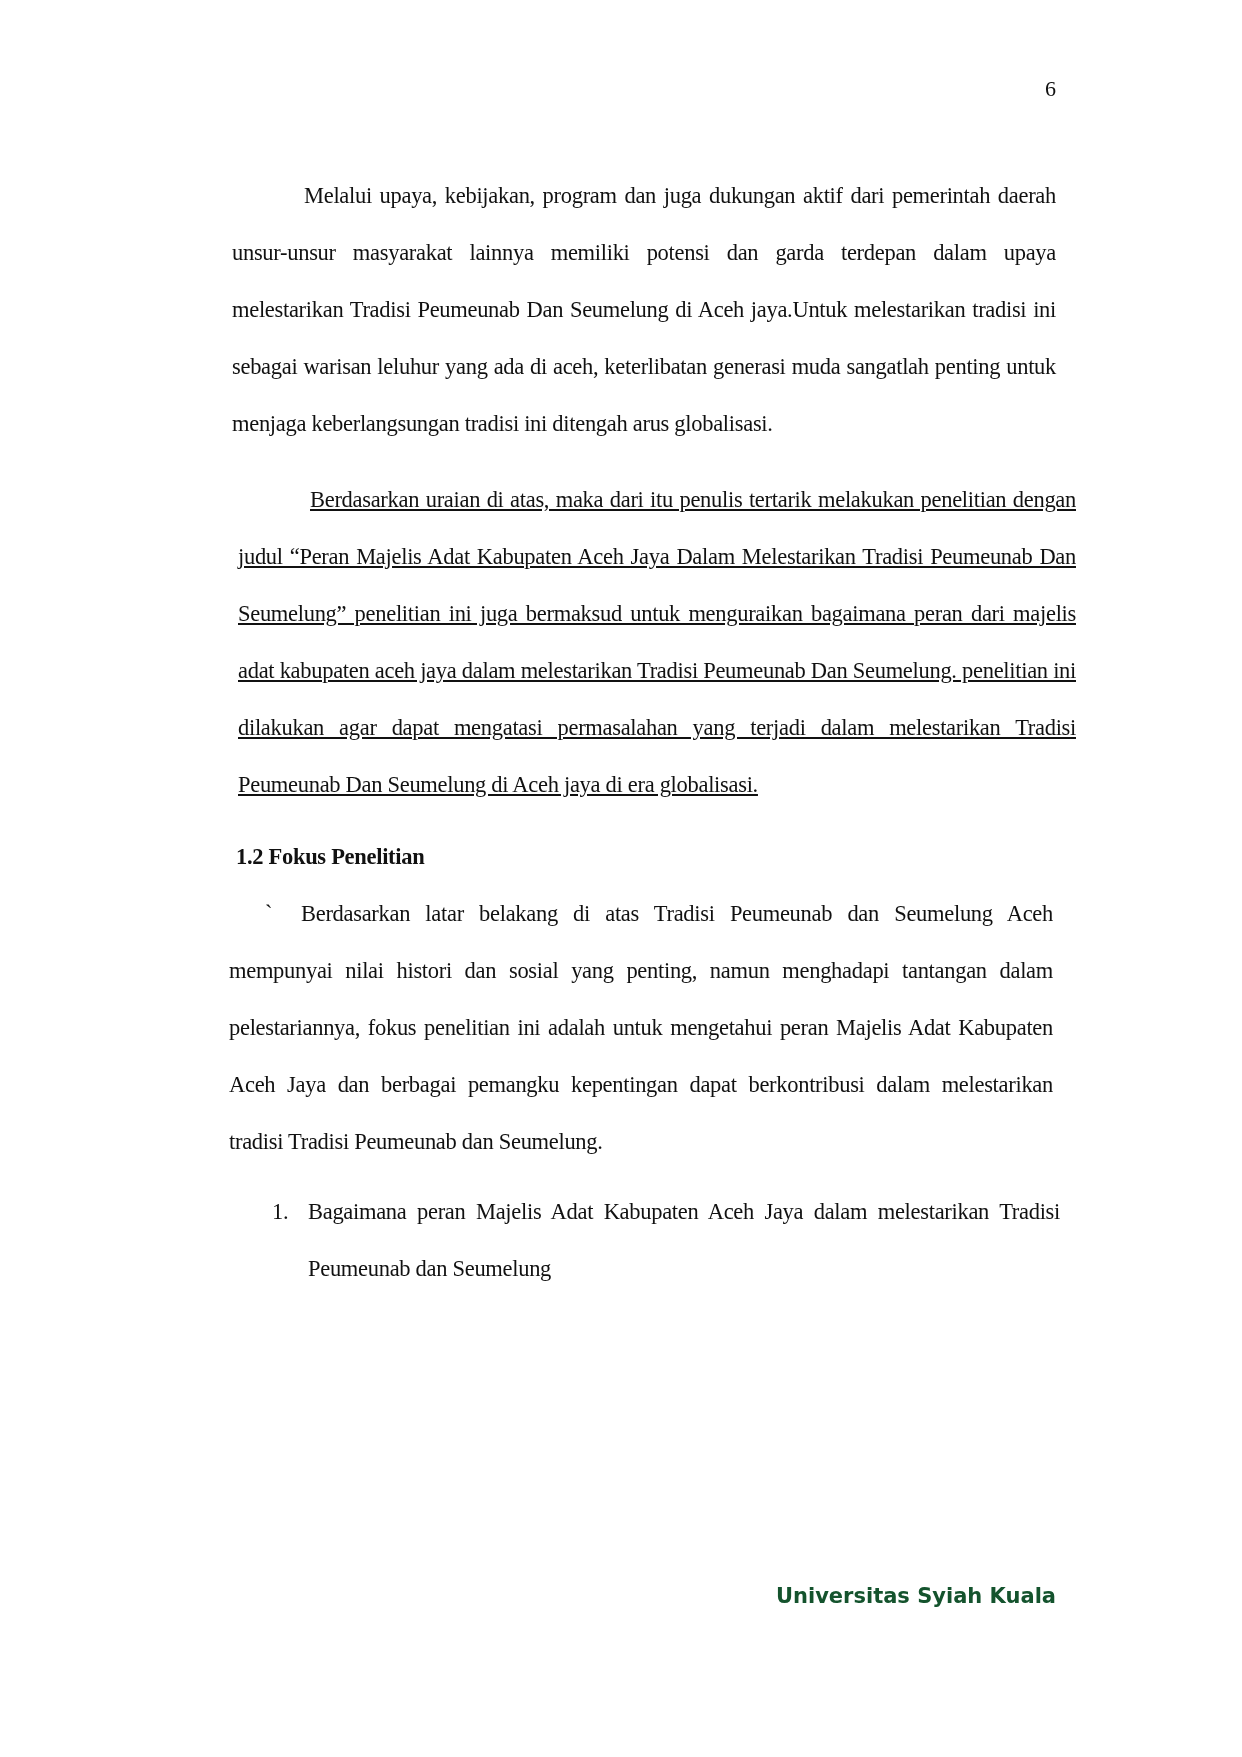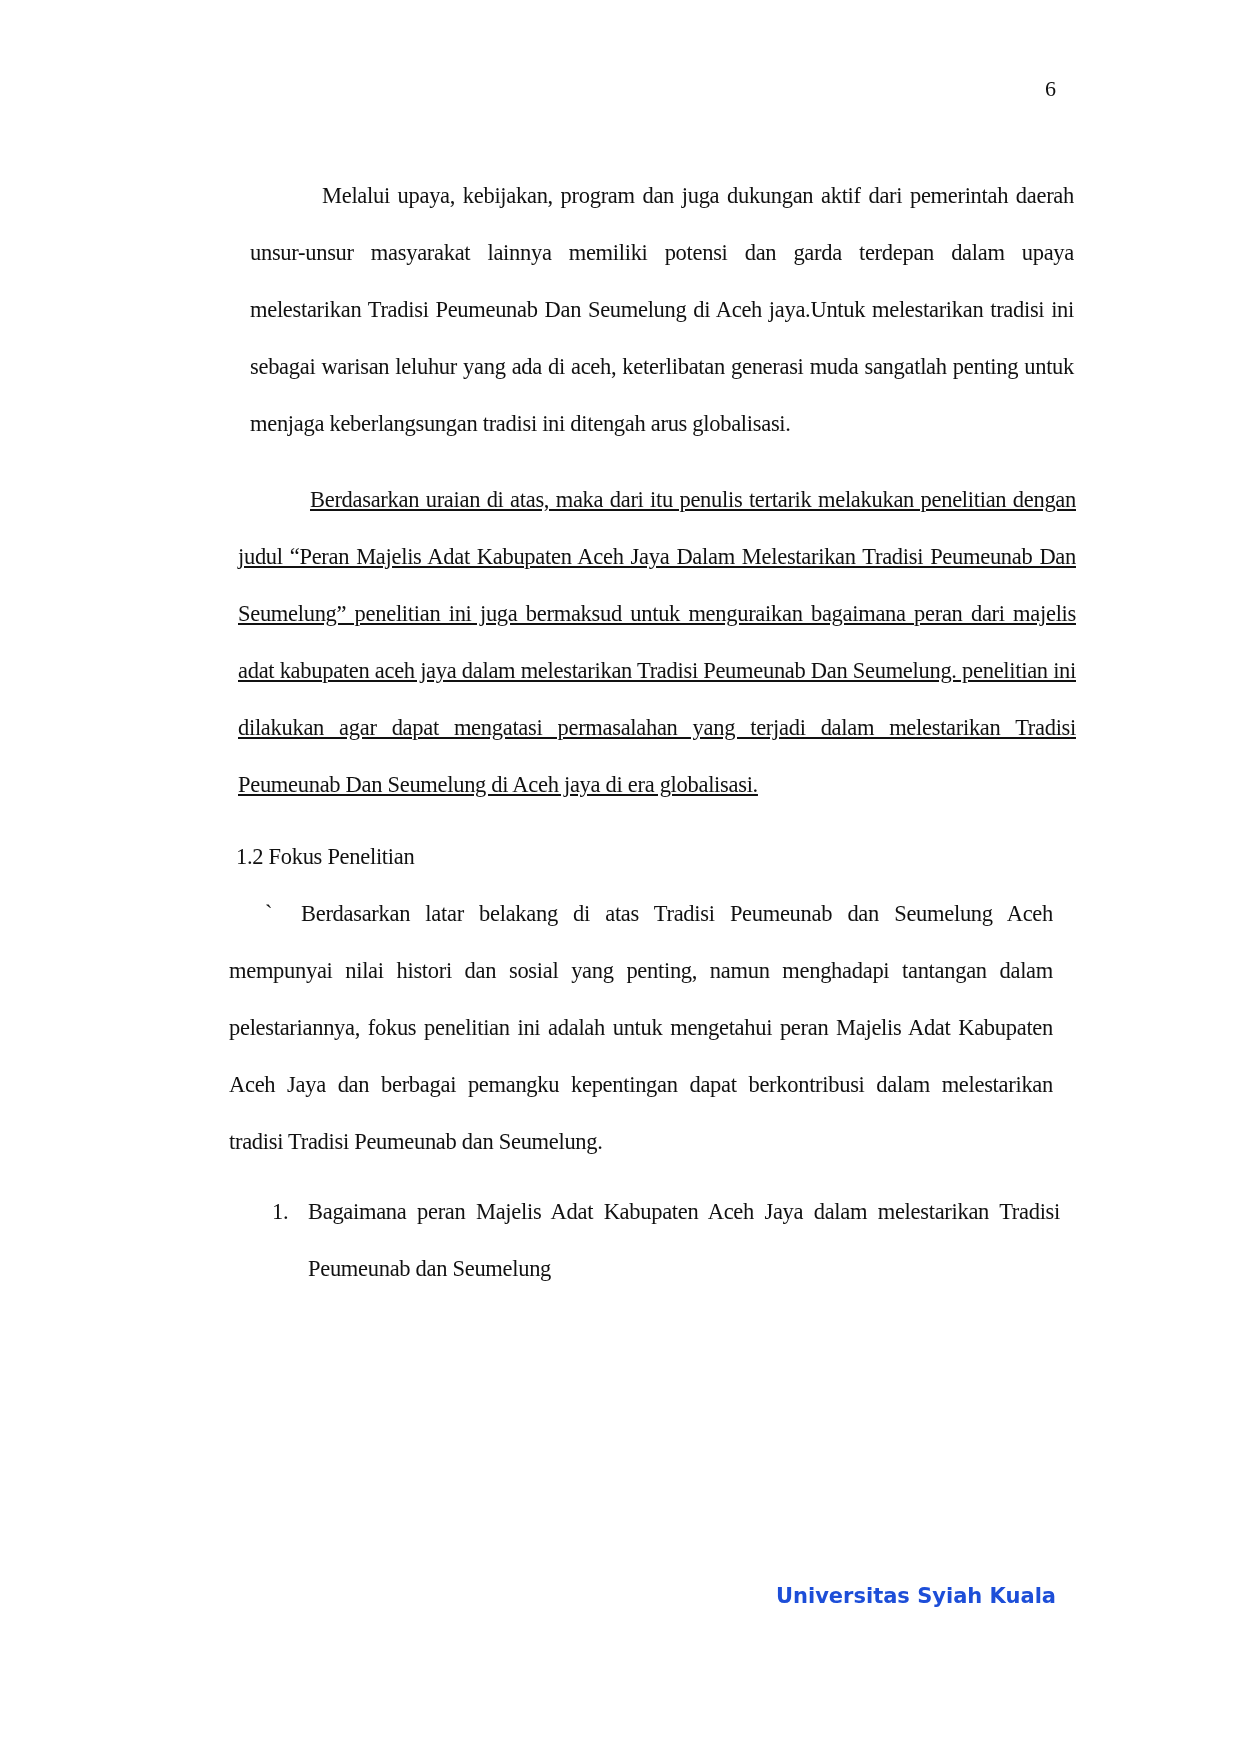--- a/index.html
+++ b/index.html
@@ -31,25 +31,25 @@
       font-size: 22.5px;
       line-height: 57px;
       text-align: justify;
       margin: 0;
       letter-spacing: -0.3px;
     }
     .para .indent {
       display: inline-block;
       width: 72px;
     }
-    .para-1 { margin-left: 28px; width: 824px; }
+    .para-1 { margin-left: 10px; width: 824px; }
     .para-2 { margin-top: 19px; margin-left: 16px; width: 838px; text-decoration: underline; }
     .heading {
       font-size: 22.5px;
-      font-weight: normal;
+      font-weight: bold;
       margin: 3px;
       margin-left: 14px;
       letter-spacing: -0.3px;
       line-height: 30px;
     }
     .h-fokus { margin-top: 29px; }
     .para-3 { margin-top: 13px; margin-left: 7px; width: 824px; }
     .para-3 .tick {
       display: inline-block;
       width: 72px;
@@ -79,21 +79,21 @@
       text-align: justify;
       width: 752px;
     }
     .footer {
       position: absolute;
       top: 1584px;
       right: 186px;
       font-family: "DejaVu Sans", "Liberation Sans", sans-serif;
       font-weight: bold;
       font-size: 21px;
-      color: #1d4ed8;
+      color: #14532d;
     }
   </style>
 </head>
 <body>
 
 <div class="page-number">6</div>
 
 <div class="content">
   <p class="para para-1"><span class="indent"></span><span>Melalui upaya, kebijakan, program dan juga dukungan aktif dari pemerintah daerah unsur-unsur masyarakat lainnya memiliki potensi dan garda terdepan dalam upaya melestarikan Tradisi Peumeunab Dan Seumelung di Aceh jaya.Untuk melestarikan tradisi ini sebagai warisan leluhur yang ada di aceh, keterlibatan generasi muda sangatlah penting untuk menjaga keberlangsungan tradisi ini ditengah arus globalisasi.</span></p>
 

